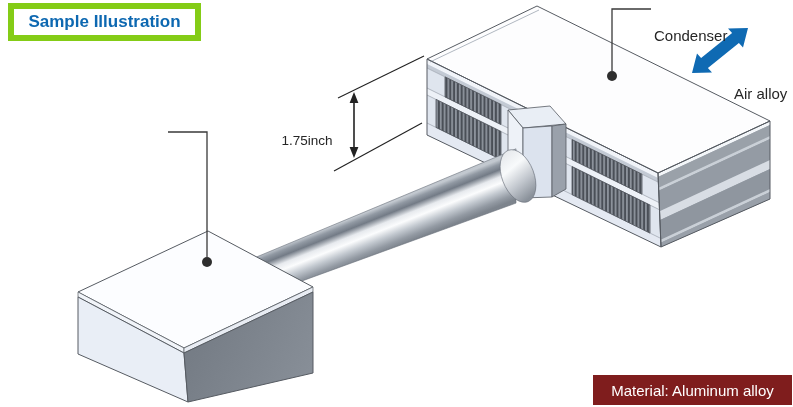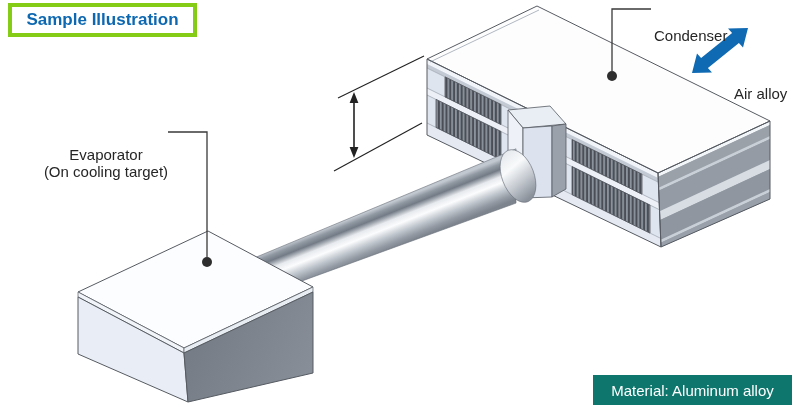--- a/index.html
+++ b/index.html
@@ -1,27 +1,27 @@
 <!DOCTYPE html>
 <html><head>
 <meta charset="utf-8">
 <style>
   html,body{margin:0;padding:0;background:#ffffff;}
   #page{position:relative;width:793px;height:407px;background:#ffffff;overflow:hidden;
         font-family:"Liberation Sans",sans-serif;color:#262626;}
   #scene{position:absolute;left:0;top:0;}
   .lbl{position:absolute;font-size:15px;line-height:17px;color:#262626;white-space:nowrap;margin-top:26px;}
-  #badge{position:absolute;left:8px;top:3px;width:181px;height:26px;border:4px solid #84cc16;
+  #badge{position:absolute;left:8px;top:3px;width:181px;height:26px;border:6px solid #84cc16;
          background:#ffffff;display:flex;align-items:center;justify-content:center;
          font-size:17px;font-weight:bold;color:#0d68b1;}
   #condenser-label{left:654px;top:1px;}
   #airflow-label{left:734px;top:59px;}
   #evap-label{left:16px;top:120px;width:180px;text-align:center;white-space:normal;line-height:17px;}
   #dim-label{left:262px;top:106px;width:90px;text-align:center;font-size:13.5px;line-height:17px;}
-  #material{position:absolute;left:593px;top:375px;width:199px;height:30px;background:#0f766e;
+  #material{position:absolute;left:593px;top:375px;width:199px;height:30px;background:#7f1d1d;
             color:#ffffff;font-size:15px;display:flex;align-items:center;justify-content:center;}
 </style>
 </head>
 <body>
 
 <div id="page">
 
   <svg id="scene" width="793" height="407" viewBox="0 0 793 407">
     <defs>
       <clipPath id="clipL">
@@ -133,23 +133,20 @@
     </g>
     <polygon points="692,73 697,53.6 701.1,57.9 732.1,32.9 728,28.6 748,28 743,47.4 738.9,43.1 707.9,68.1 712,72.4" fill="#0f6ab3"></polygon>
   </svg>
 
   <div id="badge">Sample Illustration</div>
 
   <div class="lbl" id="condenser-label">Condenser</div>
 
   <div class="lbl" id="airflow-label">Air alloy</div>
 
-  <div class="lbl" id="evap-label">
-    <div>Evaporator</div>
-    <div>(On cooling target)</div>
-  </div>
 
   <div class="lbl" id="dim-label">
+    <div>1.75inch</div>
   </div>
 
   <div id="material">Material: Aluminum alloy</div>
 
 </div>
 
 </body></html>

